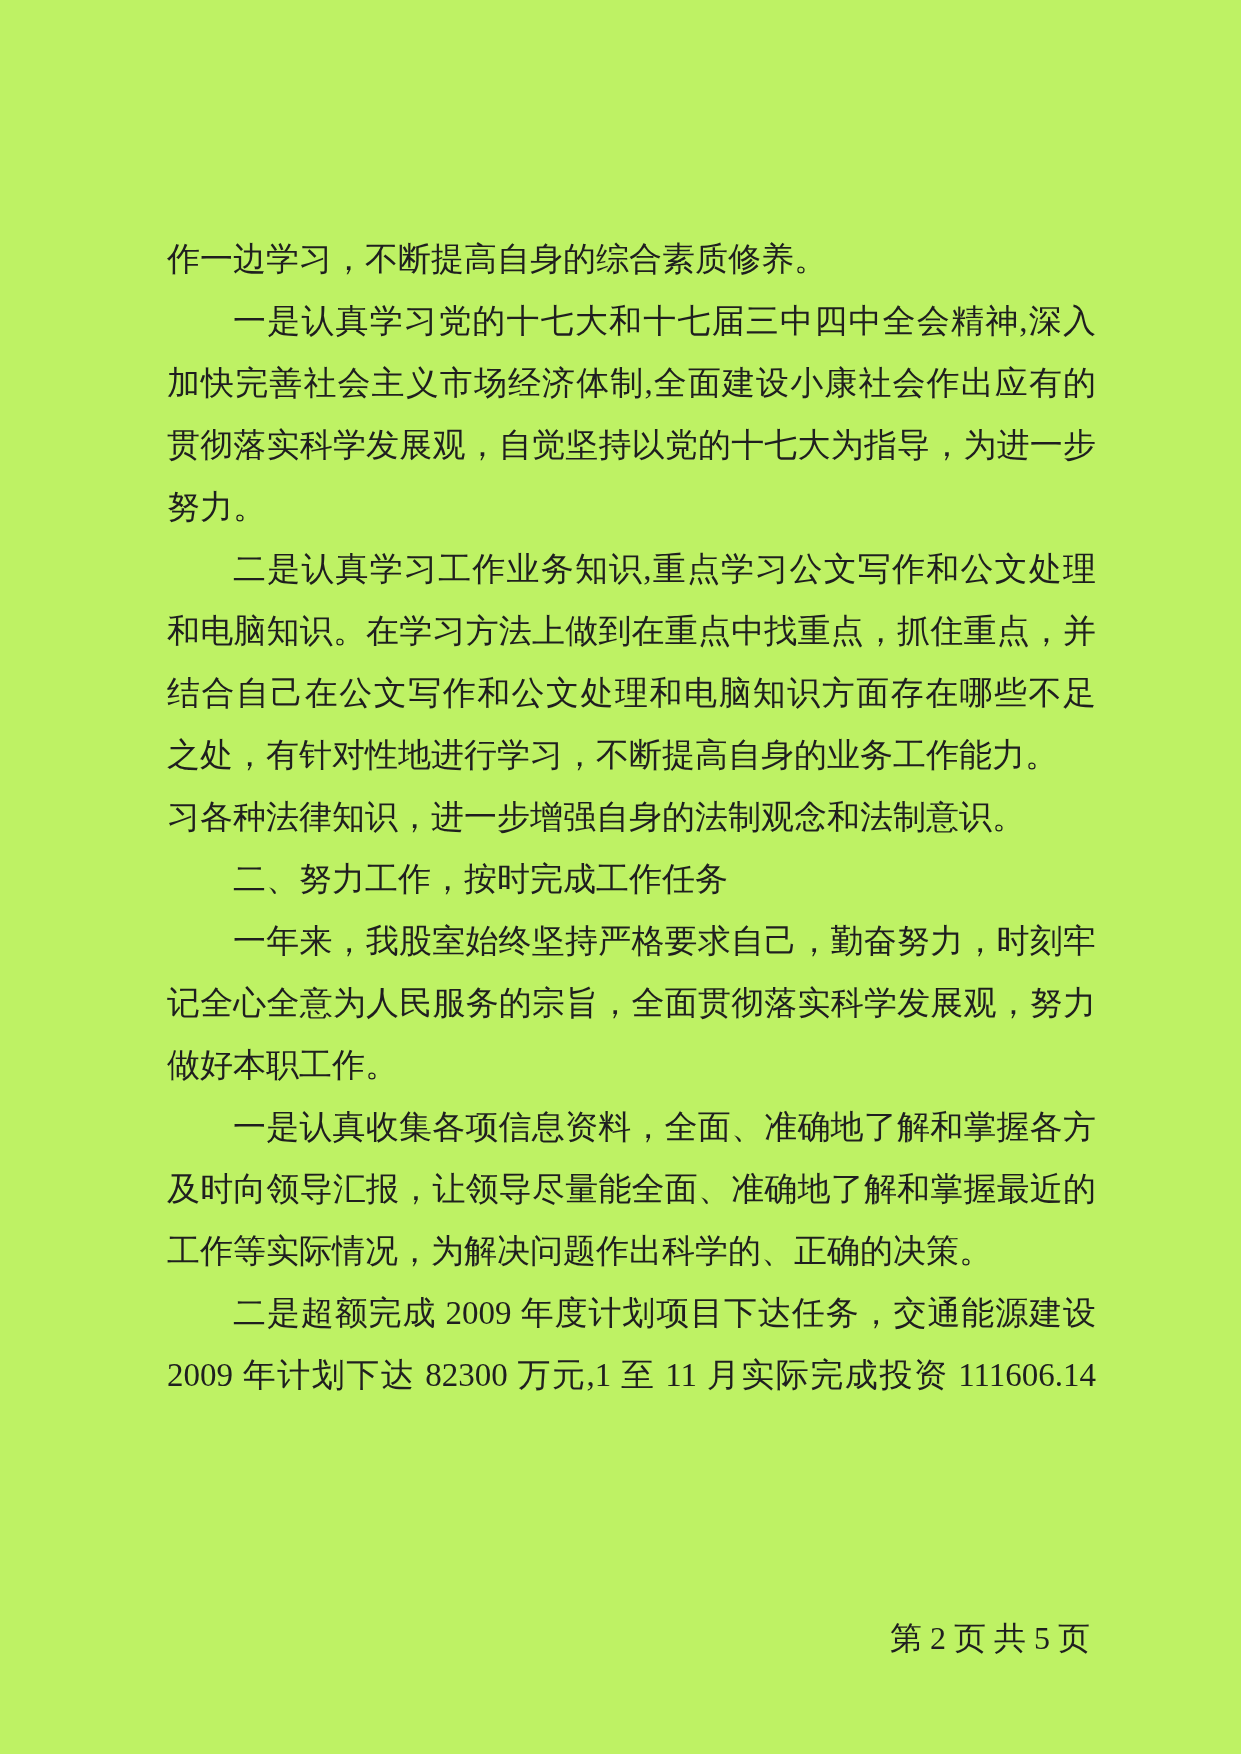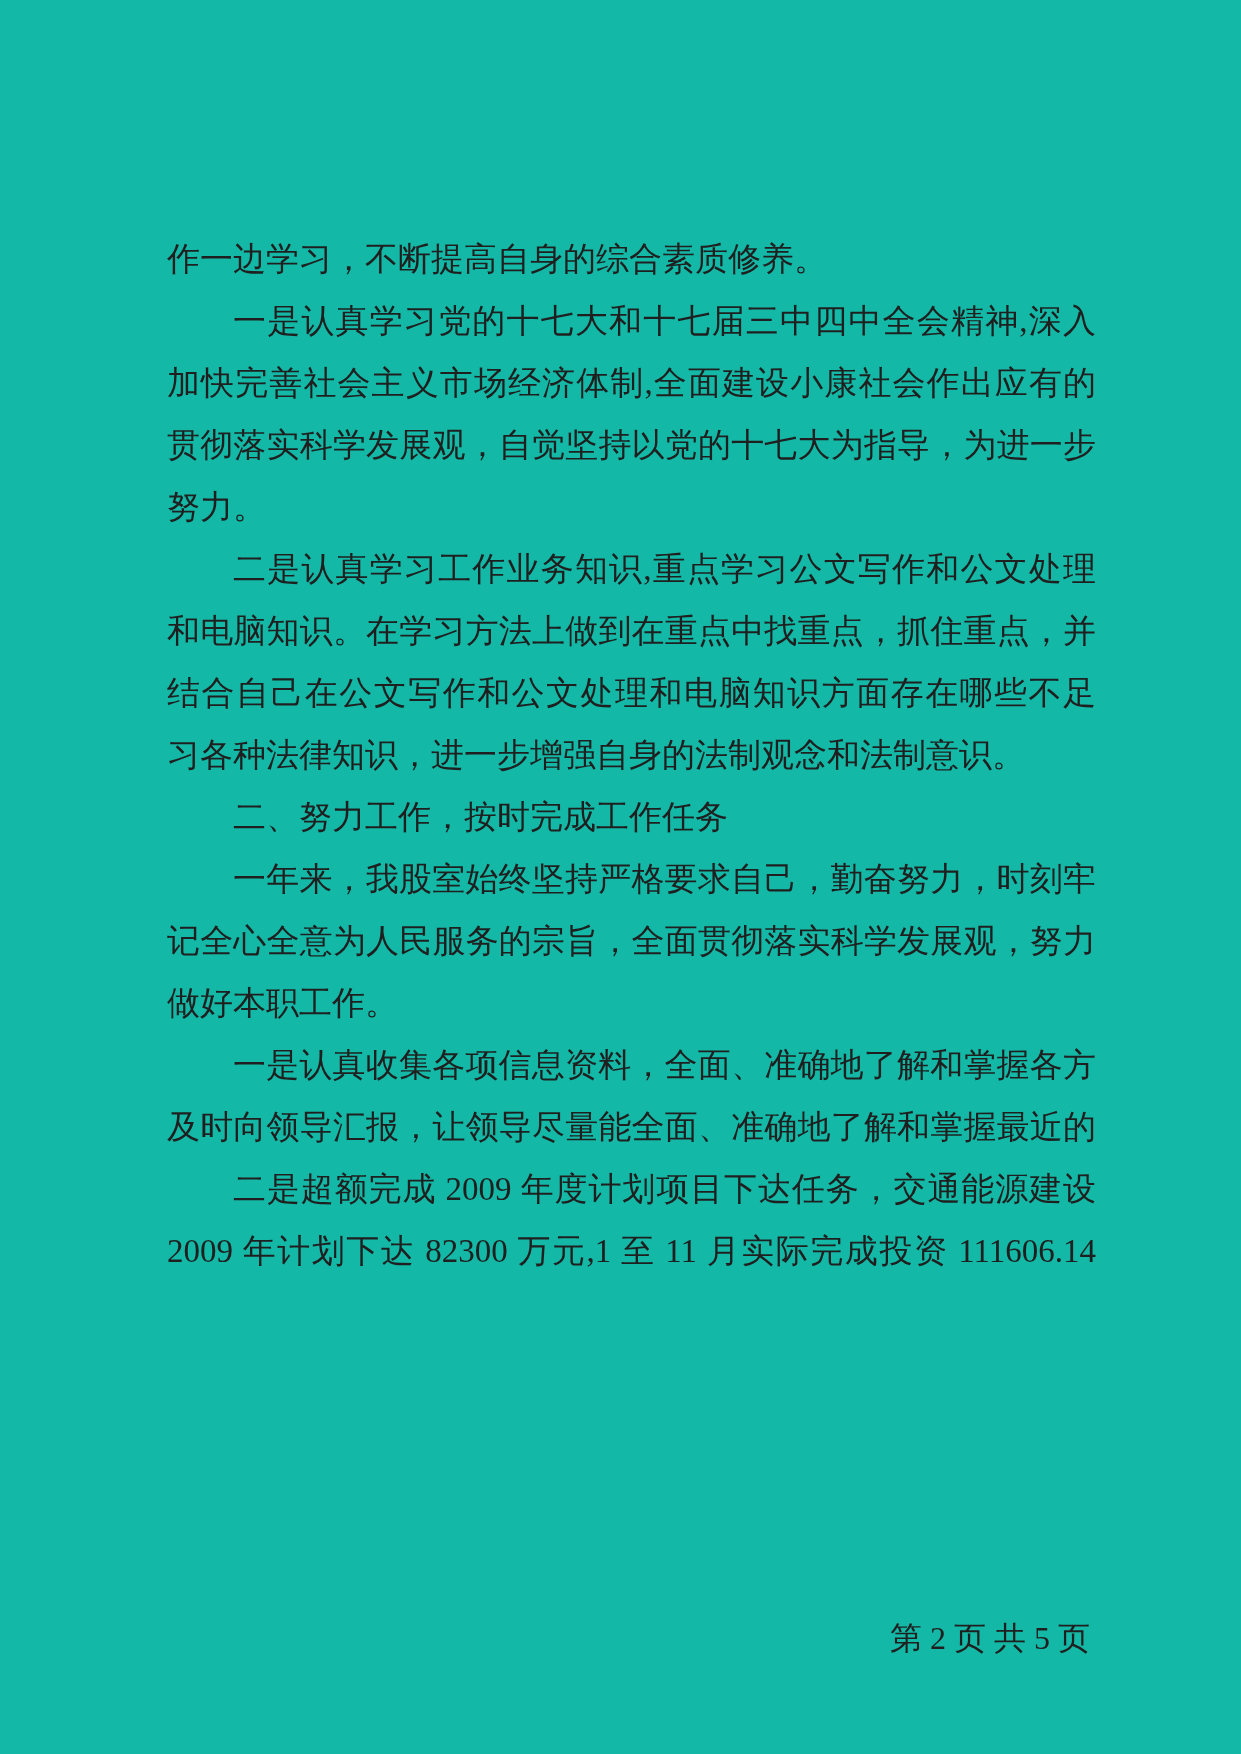--- a/index.html
+++ b/index.html
@@ -4,21 +4,21 @@
 <style>
   html, body {
     margin: 0;
     padding: 0;
     background: #ffffff;
   }
   .page {
     position: relative;
     width: 1241px;
     height: 1754px;
-    background: #14b8a6;
+    background: #bef264;
     overflow: hidden;
     font-family: "Liberation Serif", "DejaVu Serif", serif;
     color: #1f1f1f;
   }
   .doc-body {
     position: absolute;
     left: 167px;
     top: 228px;
     width: 929px;
   }
@@ -55,27 +55,29 @@
 <div class="page">
   <div class="doc-body">
     <div class="text-line">作一边学习，不断提高自身的综合素质修养。</div>
     <div class="text-line indent fill">一是认真学习党的十七大和十七届三中四中全会精神,深入</div>
     <div class="text-line fill">加快完善社会主义市场经济体制,全面建设小康社会作出应有的</div>
     <div class="text-line fill">贯彻落实科学发展观，自觉坚持以党的十七大为指导，为进一步</div>
     <div class="text-line">努力。</div>
     <div class="text-line indent fill">二是认真学习工作业务知识,重点学习公文写作和公文处理</div>
     <div class="text-line fill">和电脑知识。在学习方法上做到在重点中找重点，抓住重点，并</div>
     <div class="text-line fill">结合自己在公文写作和公文处理和电脑知识方面存在哪些不足</div>
+    <div class="text-line">之处，有针对性地进行学习，不断提高自身的业务工作能力。</div>
     <div class="text-line">习各种法律知识，进一步增强自身的法制观念和法制意识。</div>
     <div class="text-line indent">二、努力工作，按时完成工作任务</div>
     <div class="text-line indent fill">一年来，我股室始终坚持严格要求自己，勤奋努力，时刻牢</div>
     <div class="text-line fill">记全心全意为人民服务的宗旨，全面贯彻落实科学发展观，努力</div>
     <div class="text-line">做好本职工作。</div>
     <div class="text-line indent fill">一是认真收集各项信息资料，全面、准确地了解和掌握各方</div>
     <div class="text-line fill">及时向领导汇报，让领导尽量能全面、准确地了解和掌握最近的</div>
+    <div class="text-line">工作等实际情况，为解决问题作出科学的、正确的决策。</div>
     <div class="text-line indent fill">二是超额完成 2009 年度计划项目下达任务，交通能源建设</div>
     <div class="text-line fill">2009 年计划下达 82300 万元,1 至 11 月实际完成投资 111606.14</div>
   </div>
 
   <div class="page-footer">
     <span>第 2 页 共 5 页</span>
   </div>
 </div>
 
 </body></html>

